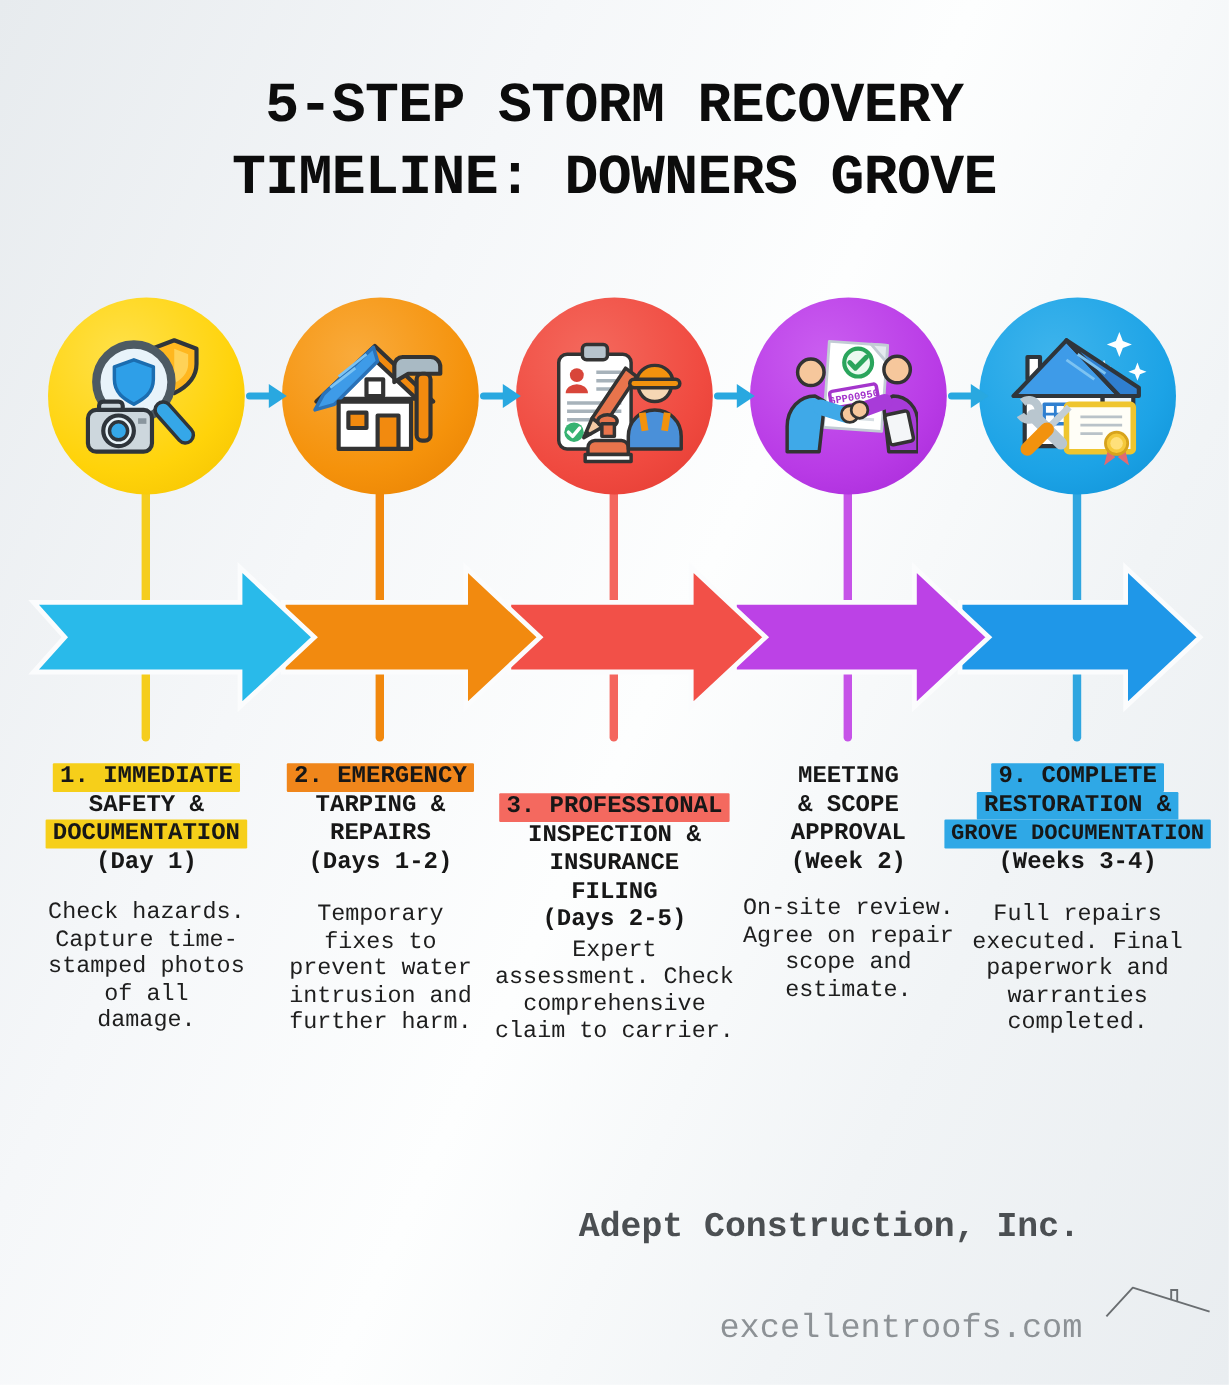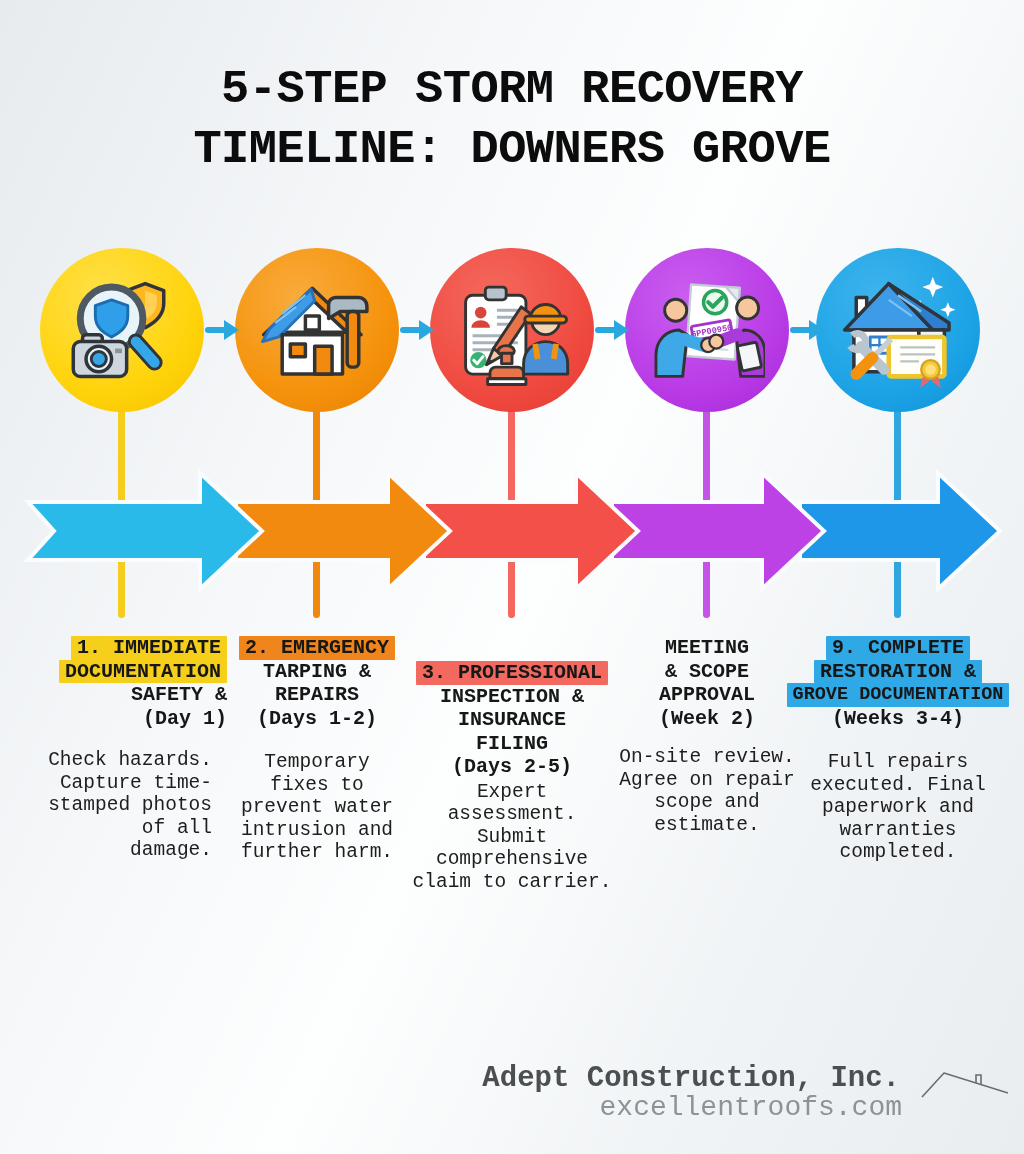--- a/index.html
+++ b/index.html
@@ -23,41 +23,41 @@
   .v2{left:313px;background:#f1880d;}
   .v3{left:508px;background:#f4665e;}
   .v4{left:703px;background:#c653e8;}
   .v5{left:894px;background:#2fa6e0;}
   
   .arrows{position:absolute;left:0;top:458px;width:1024px;height:150px;}
   
   .connectors{position:absolute;left:0;top:308px;width:1024px;height:44px;}
   
   .step{position:absolute;top:636px;text-align:center;}
-  .s1{left:17px;width:210px;text-align:right;}
+  .s1{left:17px;width:210px;}
   .s2{left:222px;width:190px;}
   .s3{left:407px;width:210px;margin-top:25px;}
   .s4{left:602px;width:210px;}
   .s5{left:778px;width:240px;}
   .h-line{font-weight:bold;font-size:20px;line-height:23.5px;color:#171717;white-space:nowrap;}
   .h-line .mark{display:inline-block;padding:0 6px;border-radius:1px;}
   .s1 .mark{background:#f6cf1a;}
   .s2 .mark{background:#f0861b;}
   .s3 .mark{background:#f4695f;}
   .s4 .mark{background:#bb49e8;}
   .s5 .mark{background:#2fa8e6;}
   .s5 .h-small{font-size:18.5px;}
   .body-text{font-size:19.5px;line-height:22.5px;color:#1e1e1e;white-space:pre-line;margin:0 auto;}
   .s1 .body-text{margin-top:19px;max-width:180px;}
   .s2 .body-text{margin-top:21px;max-width:170px;}
   .s3 .body-text{margin-top:2px;max-width:210px;}
   .s4 .body-text{margin-top:16px;max-width:190px;}
   .s5 .body-text{margin-top:21px;max-width:210px;}
   
-  .footer-company{position:absolute;top:1062px;right:124px;font-size:29px;font-weight:bold;color:#4b4f52;}
+  .footer-company{position:absolute;top:1006px;right:124px;font-size:29px;font-weight:bold;color:#4b4f52;}
   .footer-website{position:absolute;top:1092px;right:122px;font-size:28px;color:#8d9296;}
   .roof-logo{position:absolute;left:920px;top:1066px;width:90px;height:36px;}
 </style>
 </head>
 <body>
 
 <div class="canvas">
 
   <div class="title">
     <div>5-STEP STORM RECOVERY</div>
@@ -213,22 +213,22 @@
         </g>
       <g>
           <line x1="793" y1="22" x2="810" y2="22"></line>
           <polygon points="809,12 824,22 809,32" stroke="none"></polygon>
         </g>
     </g>
   </svg>
 
   <div class="step s1">
     <div class="h-line"><span class="mark">1. IMMEDIATE</span></div>
+    <div class="h-line">SAFETY &amp;</div>
     <div class="h-line"><span class="mark">DOCUMENTATION</span></div>
-    <div class="h-line">SAFETY &amp;</div>
     <div class="h-line">(Day 1)</div>
     <div class="body-text">Check hazards.
 Capture time-
 stamped photos
 of all
 damage.</div>
   </div>
 
   <div class="step s2">
     <div class="h-line"><span class="mark">2. EMERGENCY</span></div>
@@ -242,21 +242,21 @@
 further harm.</div>
   </div>
 
   <div class="step s3">
     <div class="h-line"><span class="mark">3. PROFESSIONAL</span></div>
     <div class="h-line">INSPECTION &amp;</div>
     <div class="h-line">INSURANCE</div>
     <div class="h-line">FILING</div>
     <div class="h-line">(Days 2-5)</div>
     <div class="body-text">Expert
-assessment. Submit
+assessment. Check
 comprehensive
 claim to carrier.</div>
   </div>
 
   <div class="step s4">
     <div class="h-line">MEETING</div>
     <div class="h-line">&amp; SCOPE</div>
     <div class="h-line">APPROVAL</div>
     <div class="h-line">(Week 2)</div>
     <div class="body-text">On-site review.

